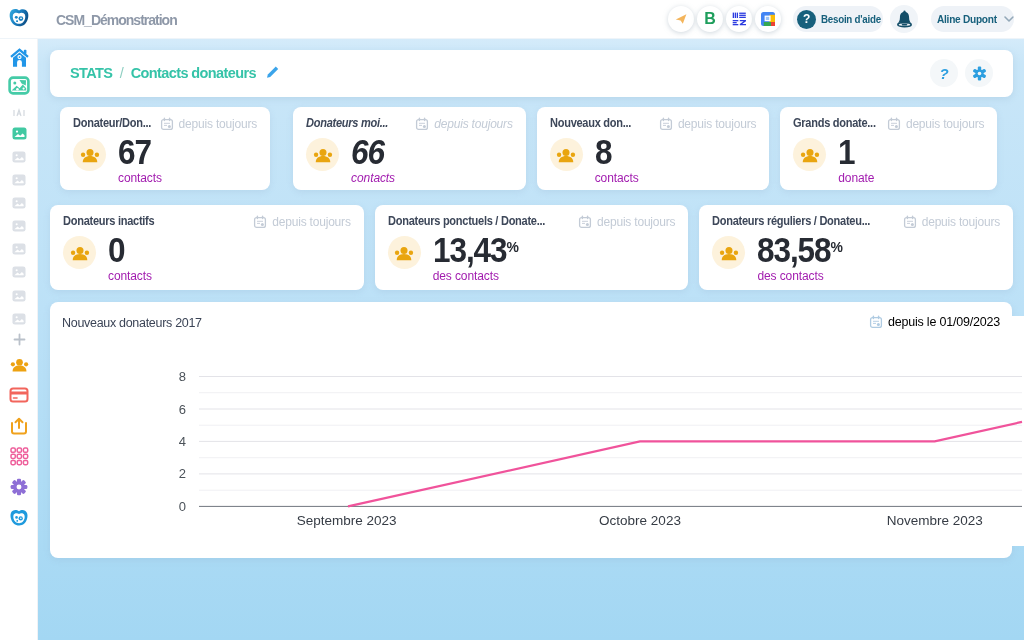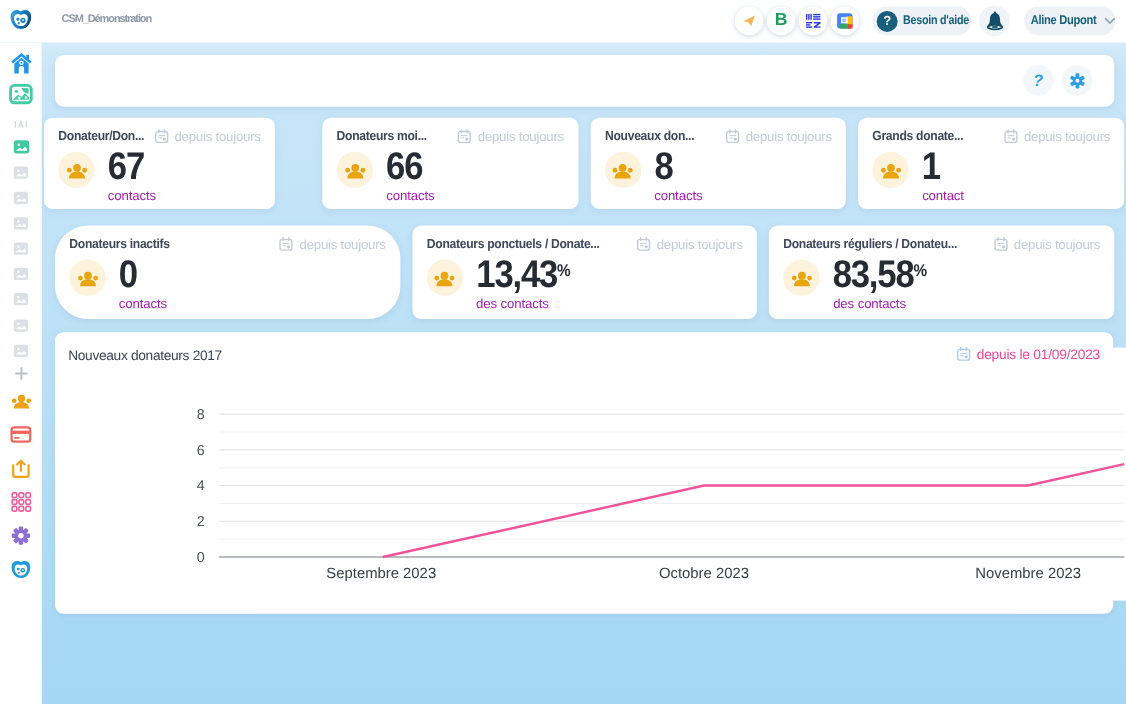--- a/index.html
+++ b/index.html
@@ -1,21 +1,21 @@
 <!DOCTYPE html>
 <html><head>
 <meta charset="utf-8">
 <style>
 * { margin:0; padding:0; box-sizing:border-box; }
 html,body { width:1024px; height:640px; overflow:hidden; font-family:"Liberation Sans", sans-serif; background:#fff; }
 .abs { position:absolute; }
 
 
 #header { position:absolute; left:0; top:0; width:1024px; height:39px; background:#fff; z-index:10; border-bottom:1px solid #eef4f9; }
-#htitle { position:absolute; left:56px; top:12px; font-size:10px; font-weight:bold; color:#8e98a8; letter-spacing:-1px; }
+#htitle { position:absolute; left:56px; top:12px; font-size:14px; font-weight:bold; color:#8e98a8; letter-spacing:-1px; }
 .hcirc { position:absolute; top:6px; width:26px; height:26px; border-radius:50%; background:#fff; box-shadow:0 1px 5px rgba(160,175,190,.5); display:flex; align-items:center; justify-content:center; }
 .pill { position:absolute; top:6px; height:26px; border-radius:13px; background:#eef2f7; display:flex; align-items:center; font-size:11.5px; font-weight:bold; color:#17607c; white-space:nowrap; overflow:hidden; letter-spacing:-0.3px; }
 #bellc { position:absolute; top:5px; left:890px; width:28px; height:28px; border-radius:50%; background:#f0f4f8; display:flex; align-items:center; justify-content:center; }
 
 
 #sidebar { position:absolute; left:0; top:39px; width:38px; height:601px; background:#fff; border-right:1px solid #f0f2f5; z-index:9; }
 .sic { position:absolute; left:0; width:38px; display:flex; justify-content:center; }
 
 
 #content { position:absolute; left:38px; top:39px; width:986px; height:601px; background:linear-gradient(180deg,#d4ebfa 0%,#c9e6f8 4%,#bce1f7 45%,#a3d7f3 100%); }
@@ -31,21 +31,21 @@
 .ctitle { position:absolute; left:13px; top:9px; font-size:12px; font-weight:bold; color:#3d4759; white-space:nowrap; letter-spacing:-0.3px; transform:scaleX(0.92); transform-origin:left; }
 .cdep { position:absolute; top:10px; font-size:12px; color:#c3cbd6; display:flex; align-items:flex-end; gap:5px; letter-spacing:-0.2px; }
 .crc { position:absolute; left:13px; top:31px; width:33px; height:33px; border-radius:50%; background:#fdf2dc; display:flex; align-items:center; justify-content:center; }
 .cval { position:absolute; left:58px; top:25px; font-size:35px; font-weight:bold; color:#272b33; letter-spacing:-1.2px; transform:scaleX(0.9); transform-origin:left; }
 .cval sup { font-size:15.5px; font-weight:bold; vertical-align:super; position:relative; top:3px; letter-spacing:0; }
 .clab { position:absolute; left:58px; top:64px; font-size:12px; color:#a21caf; letter-spacing:-0.1px; }
 
 
 #chartcard { position:absolute; left:12px; top:263px; width:962px; height:256px; background:#fff; border-radius:8px; box-shadow:0 2px 6px rgba(140,170,200,.22); }
 #charttitle { position:absolute; left:12px; top:14px; font-size:12.5px; color:#3b4456; letter-spacing:-0.3px; }
-#chartdep { position:absolute; right:12px; top:13px; font-size:12.5px; color:#ec4899; display:flex; align-items:center; gap:5px; letter-spacing:-0.2px; }
+#chartdep { position:absolute; right:12px; top:13px; font-size:12.5px; color:#000000; display:flex; align-items:center; gap:5px; letter-spacing:-0.2px; }
 #chartsvg { position:absolute; left:0; top:0; overflow:visible; }
 </style>
 </head>
 <body>
 
 <div id="header">
   <svg class="abs" style="left:8px;top:7px" width="22" height="22" viewBox="0 0 26 26">
     <defs>
         <linearGradient id="lg1" x1="0" y1="0.1" x2="1" y2="0.55">
       <stop offset="0" stop-color="#34aade"></stop>
@@ -264,57 +264,62 @@
         <circle cx="9.8" cy="12.2" r="1.7" fill="#1e9add"></circle>
         <circle cx="15.2" cy="13.6" r="2.8" fill="#1e9add"></circle>
         <circle cx="15.4" cy="13.3" r="1" fill="#fff"></circle>
         <rect x="9.6" y="15.6" width="2.2" height="2.2" rx="0.6" fill="#1e9add"></rect>
       </svg>
     </div>
   </div>
 
 <div id="content">
   <div id="statsbar">
+    <div id="statstext">STATS <span class="slash">/</span> Contacts donateurs
+      <svg width="15" height="15" viewBox="0 0 15 15" style="margin-left:6px;vertical-align:-2px">
+          <path d="M10.8 1.6 L13.2 4 L5.2 12 L2 12.8 L2.8 9.6 Z" fill="#3ba4ea"></path>
+        </svg>
+    </div>
     <div class="rbtn" style="right:55px">
         <span style="color:#2d9fe0;font-weight:bold;font-size:15px;font-style:italic">?</span>
       </div>
     <div class="rbtn" style="right:20px">
       <svg width="15" height="15" viewBox="0 0 15 15" fill="#2d9fe0">
         <g transform="translate(7.5,7.5)">
           <rect x="-1.7" y="-7" width="3.4" height="14" rx="1.1"></rect>
           <rect x="-1.7" y="-7" width="3.4" height="14" rx="1.1" transform="rotate(60)"></rect>
           <rect x="-1.7" y="-7" width="3.4" height="14" rx="1.1" transform="rotate(120)"></rect>
           <circle r="4"></circle>
           <circle r="1.8" fill="#f4f7f9"></circle>
         </g>
       </svg>
     </div>
   </div>
-<div class="card" style="left: 2px; top: 68px; width: 210px; height: 83px;">
+<div class="card" style="left: 22px; top: 68px; width: 210px; height: 83px;">
       <div class="ctitle">Donateur/Don...</div>
     <div class="cdep" style="right:13px"><svg width="14" height="14" viewBox="0 0 14 14">
           <rect x="1.6" y="2.6" width="10.8" height="9.8" rx="2" fill="none" stroke="#c3cbd6" stroke-width="1.3"></rect>
           <line x1="4.4" y1="1.2" x2="4.4" y2="3.6" stroke="#c3cbd6" stroke-width="1.3" stroke-linecap="round"></line>
           <line x1="9.6" y1="1.2" x2="9.6" y2="3.6" stroke="#c3cbd6" stroke-width="1.3" stroke-linecap="round"></line>
           <line x1="4" y1="6.3" x2="10" y2="6.3" stroke="#c3cbd6" stroke-width="0.9"></line>
           <line x1="4" y1="8.4" x2="7" y2="8.4" stroke="#c3cbd6" stroke-width="0.9"></line>
           <circle cx="9.4" cy="9.4" r="1.5" fill="#c3cbd6"></circle>
         </svg> depuis toujours</div>
     <div class="crc">
         <svg width="22" height="22" viewBox="0 0 20 20" fill="#e9a50f" style="margin-top:2px">
   <circle cx="10" cy="6.9" r="3.2"></circle>
           <path d="M3.4 15.6 C3.4 11.8 6.2 9.9 10 9.9 C13.8 9.9 16.6 11.8 16.6 15.6 Z"></path>
           <circle cx="3.7" cy="8.9" r="2"></circle>
           <circle cx="16.3" cy="8.9" r="2"></circle>
 </svg>
       </div>
     <div class="cval">67</div>
     <div class="clab">contacts</div>
     </div>
-    <div class="card" style="left: 255.1px; top: 68px; width: 232.6px; height: 83px;">
+    <div class="card" style="left: 255.1px; top: 68px; width: 232.6px; height: 83px; font-style: italic;">
       <div class="ctitle">Donateurs moi...</div>
     <div class="cdep" style="right:13px"><svg width="14" height="14" viewBox="0 0 14 14">
           <rect x="1.6" y="2.6" width="10.8" height="9.8" rx="2" fill="none" stroke="#c3cbd6" stroke-width="1.3"></rect>
           <line x1="4.4" y1="1.2" x2="4.4" y2="3.6" stroke="#c3cbd6" stroke-width="1.3" stroke-linecap="round"></line>
           <line x1="9.6" y1="1.2" x2="9.6" y2="3.6" stroke="#c3cbd6" stroke-width="1.3" stroke-linecap="round"></line>
           <line x1="4" y1="6.3" x2="10" y2="6.3" stroke="#c3cbd6" stroke-width="0.9"></line>
           <line x1="4" y1="8.4" x2="7" y2="8.4" stroke="#c3cbd6" stroke-width="0.9"></line>
           <circle cx="9.4" cy="9.4" r="1.5" fill="#c3cbd6"></circle>
         </svg> depuis toujours</div>
     <div class="crc">
@@ -342,42 +347,42 @@
         <svg width="22" height="22" viewBox="0 0 20 20" fill="#e9a50f" style="margin-top:2px">
   <circle cx="10" cy="6.9" r="3.2"></circle>
           <path d="M3.4 15.6 C3.4 11.8 6.2 9.9 10 9.9 C13.8 9.9 16.6 11.8 16.6 15.6 Z"></path>
           <circle cx="3.7" cy="8.9" r="2"></circle>
           <circle cx="16.3" cy="8.9" r="2"></circle>
 </svg>
       </div>
     <div class="cval">8</div>
     <div class="clab">contacts</div>
     </div>
-    <div class="card" style="left: 742.3px; top: 68px; width: 242px; height: 83px; padding-left: 32px;">
+    <div class="card" style="left: 742.3px; top: 68px; width: 217px; height: 83px; padding-left: 32px;">
       <div class="ctitle">Grands donate...</div>
     <div class="cdep" style="right:13px"><svg width="14" height="14" viewBox="0 0 14 14">
           <rect x="1.6" y="2.6" width="10.8" height="9.8" rx="2" fill="none" stroke="#c3cbd6" stroke-width="1.3"></rect>
           <line x1="4.4" y1="1.2" x2="4.4" y2="3.6" stroke="#c3cbd6" stroke-width="1.3" stroke-linecap="round"></line>
           <line x1="9.6" y1="1.2" x2="9.6" y2="3.6" stroke="#c3cbd6" stroke-width="1.3" stroke-linecap="round"></line>
           <line x1="4" y1="6.3" x2="10" y2="6.3" stroke="#c3cbd6" stroke-width="0.9"></line>
           <line x1="4" y1="8.4" x2="7" y2="8.4" stroke="#c3cbd6" stroke-width="0.9"></line>
           <circle cx="9.4" cy="9.4" r="1.5" fill="#c3cbd6"></circle>
         </svg> depuis toujours</div>
     <div class="crc">
         <svg width="22" height="22" viewBox="0 0 20 20" fill="#e9a50f" style="margin-top:2px">
   <circle cx="10" cy="6.9" r="3.2"></circle>
           <path d="M3.4 15.6 C3.4 11.8 6.2 9.9 10 9.9 C13.8 9.9 16.6 11.8 16.6 15.6 Z"></path>
           <circle cx="3.7" cy="8.9" r="2"></circle>
           <circle cx="16.3" cy="8.9" r="2"></circle>
 </svg>
       </div>
     <div class="cval">1</div>
-    <div class="clab">contact</div>
-    </div>
-    <div class="card" style="left: 12px; top: 166px; width: 313.7px; height: 85px; border-radius: 30px;">
+    <div class="clab">donate</div>
+    </div>
+    <div class="card" style="left: 12px; top: 166px; width: 313.7px; height: 85px;">
       <div class="ctitle">Donateurs inactifs</div>
     <div class="cdep" style="right:13px"><svg width="14" height="14" viewBox="0 0 14 14">
           <rect x="1.6" y="2.6" width="10.8" height="9.8" rx="2" fill="none" stroke="#c3cbd6" stroke-width="1.3"></rect>
           <line x1="4.4" y1="1.2" x2="4.4" y2="3.6" stroke="#c3cbd6" stroke-width="1.3" stroke-linecap="round"></line>
           <line x1="9.6" y1="1.2" x2="9.6" y2="3.6" stroke="#c3cbd6" stroke-width="1.3" stroke-linecap="round"></line>
           <line x1="4" y1="6.3" x2="10" y2="6.3" stroke="#c3cbd6" stroke-width="0.9"></line>
           <line x1="4" y1="8.4" x2="7" y2="8.4" stroke="#c3cbd6" stroke-width="0.9"></line>
           <circle cx="9.4" cy="9.4" r="1.5" fill="#c3cbd6"></circle>
         </svg> depuis toujours</div>
     <div class="crc">

